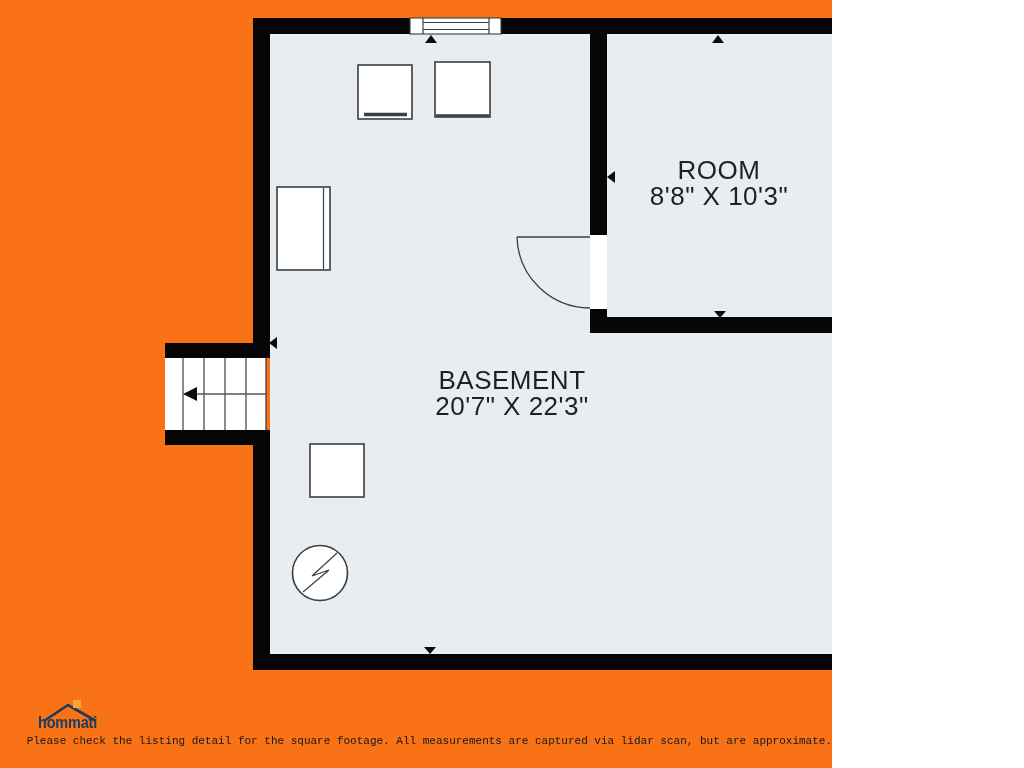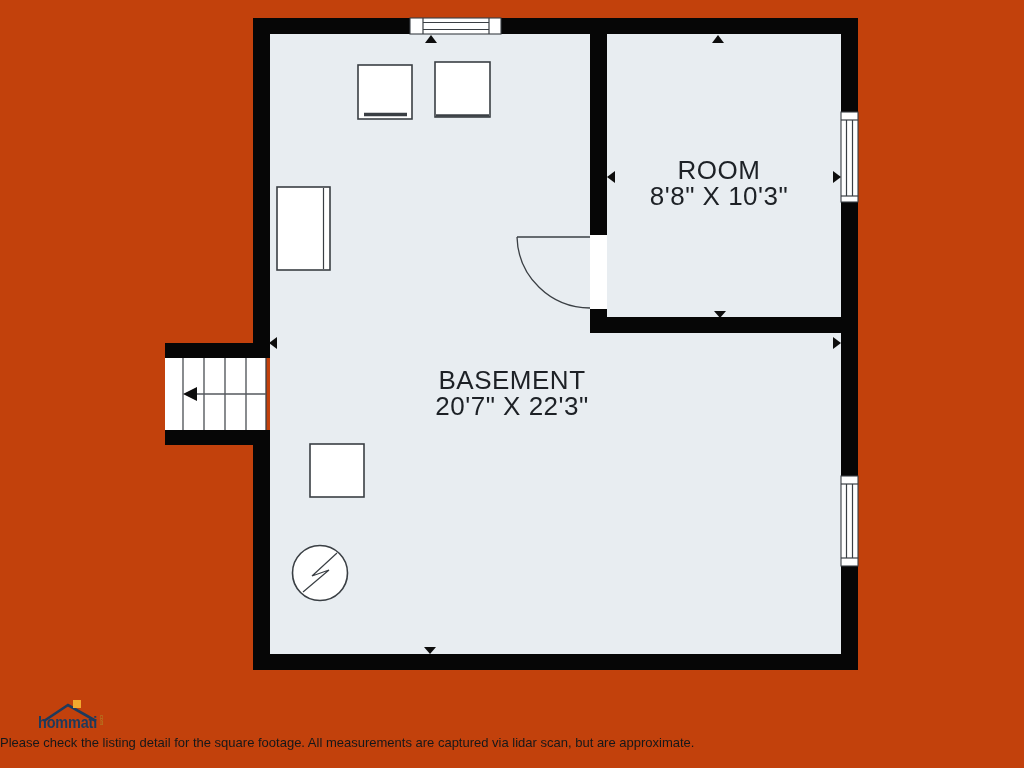--- a/index.html
+++ b/index.html
@@ -1,30 +1,30 @@
 <!DOCTYPE html>
 <html><head>
 <meta charset="utf-8">
 <style>
   html,body { margin:0; padding:0; background:#ffffff; }
   body { width:1024px; height:768px; font-family:"Liberation Sans",sans-serif; }
-  .stage { position:relative; width:1024px; height:768px; background:#c2410c; overflow:hidden; }
+  .stage { position:relative; width:832px; height:768px; background:#f97316; overflow:hidden; }
   .plan-svg { position:absolute; left:0; top:0; }
   .wall { fill:#060606; stroke:none; }
   .floor { stroke:none; }
   .furn { fill:#ffffff; stroke:#3a3f44; stroke-width:1.6; }
   .thin { stroke:#3a3f44; stroke-width:1.3; fill:none; }
   .winline { stroke:#3a3f44; stroke-width:1.2; fill:none; }
   .winbox { fill:#ffffff; stroke:#3a3f44; stroke-width:1.1; }
   .arrow { fill:#0d0d0d; stroke:none; }
   .room-label { font-size:26px; letter-spacing:0.5px; text-anchor:middle; }
   .logo-text { font-size:17px; font-weight:bold; letter-spacing:-0.2px; }
   .logo-com { font-size:5.5px; fill:#b08c2a; }
-  .disclaimer { position:absolute; left:0; right:0; top:735px; text-align:left;
-                font-size:13px; color:#16181a; }
+  .disclaimer { position:absolute; left:0; right:0; top:735px; text-align:right;
+                font-size:11px; color:#16181a;font-family:Liberation Mono, monospace; }
 </style>
 </head>
 <body>
 
 <div class="stage">
 
   <svg class="plan-svg" width="1024" height="768" viewBox="0 0 1024 768">
 
     <rect class="floor" x="270" y="34" width="571" height="620" fill="#e8edf1"></rect>
 

